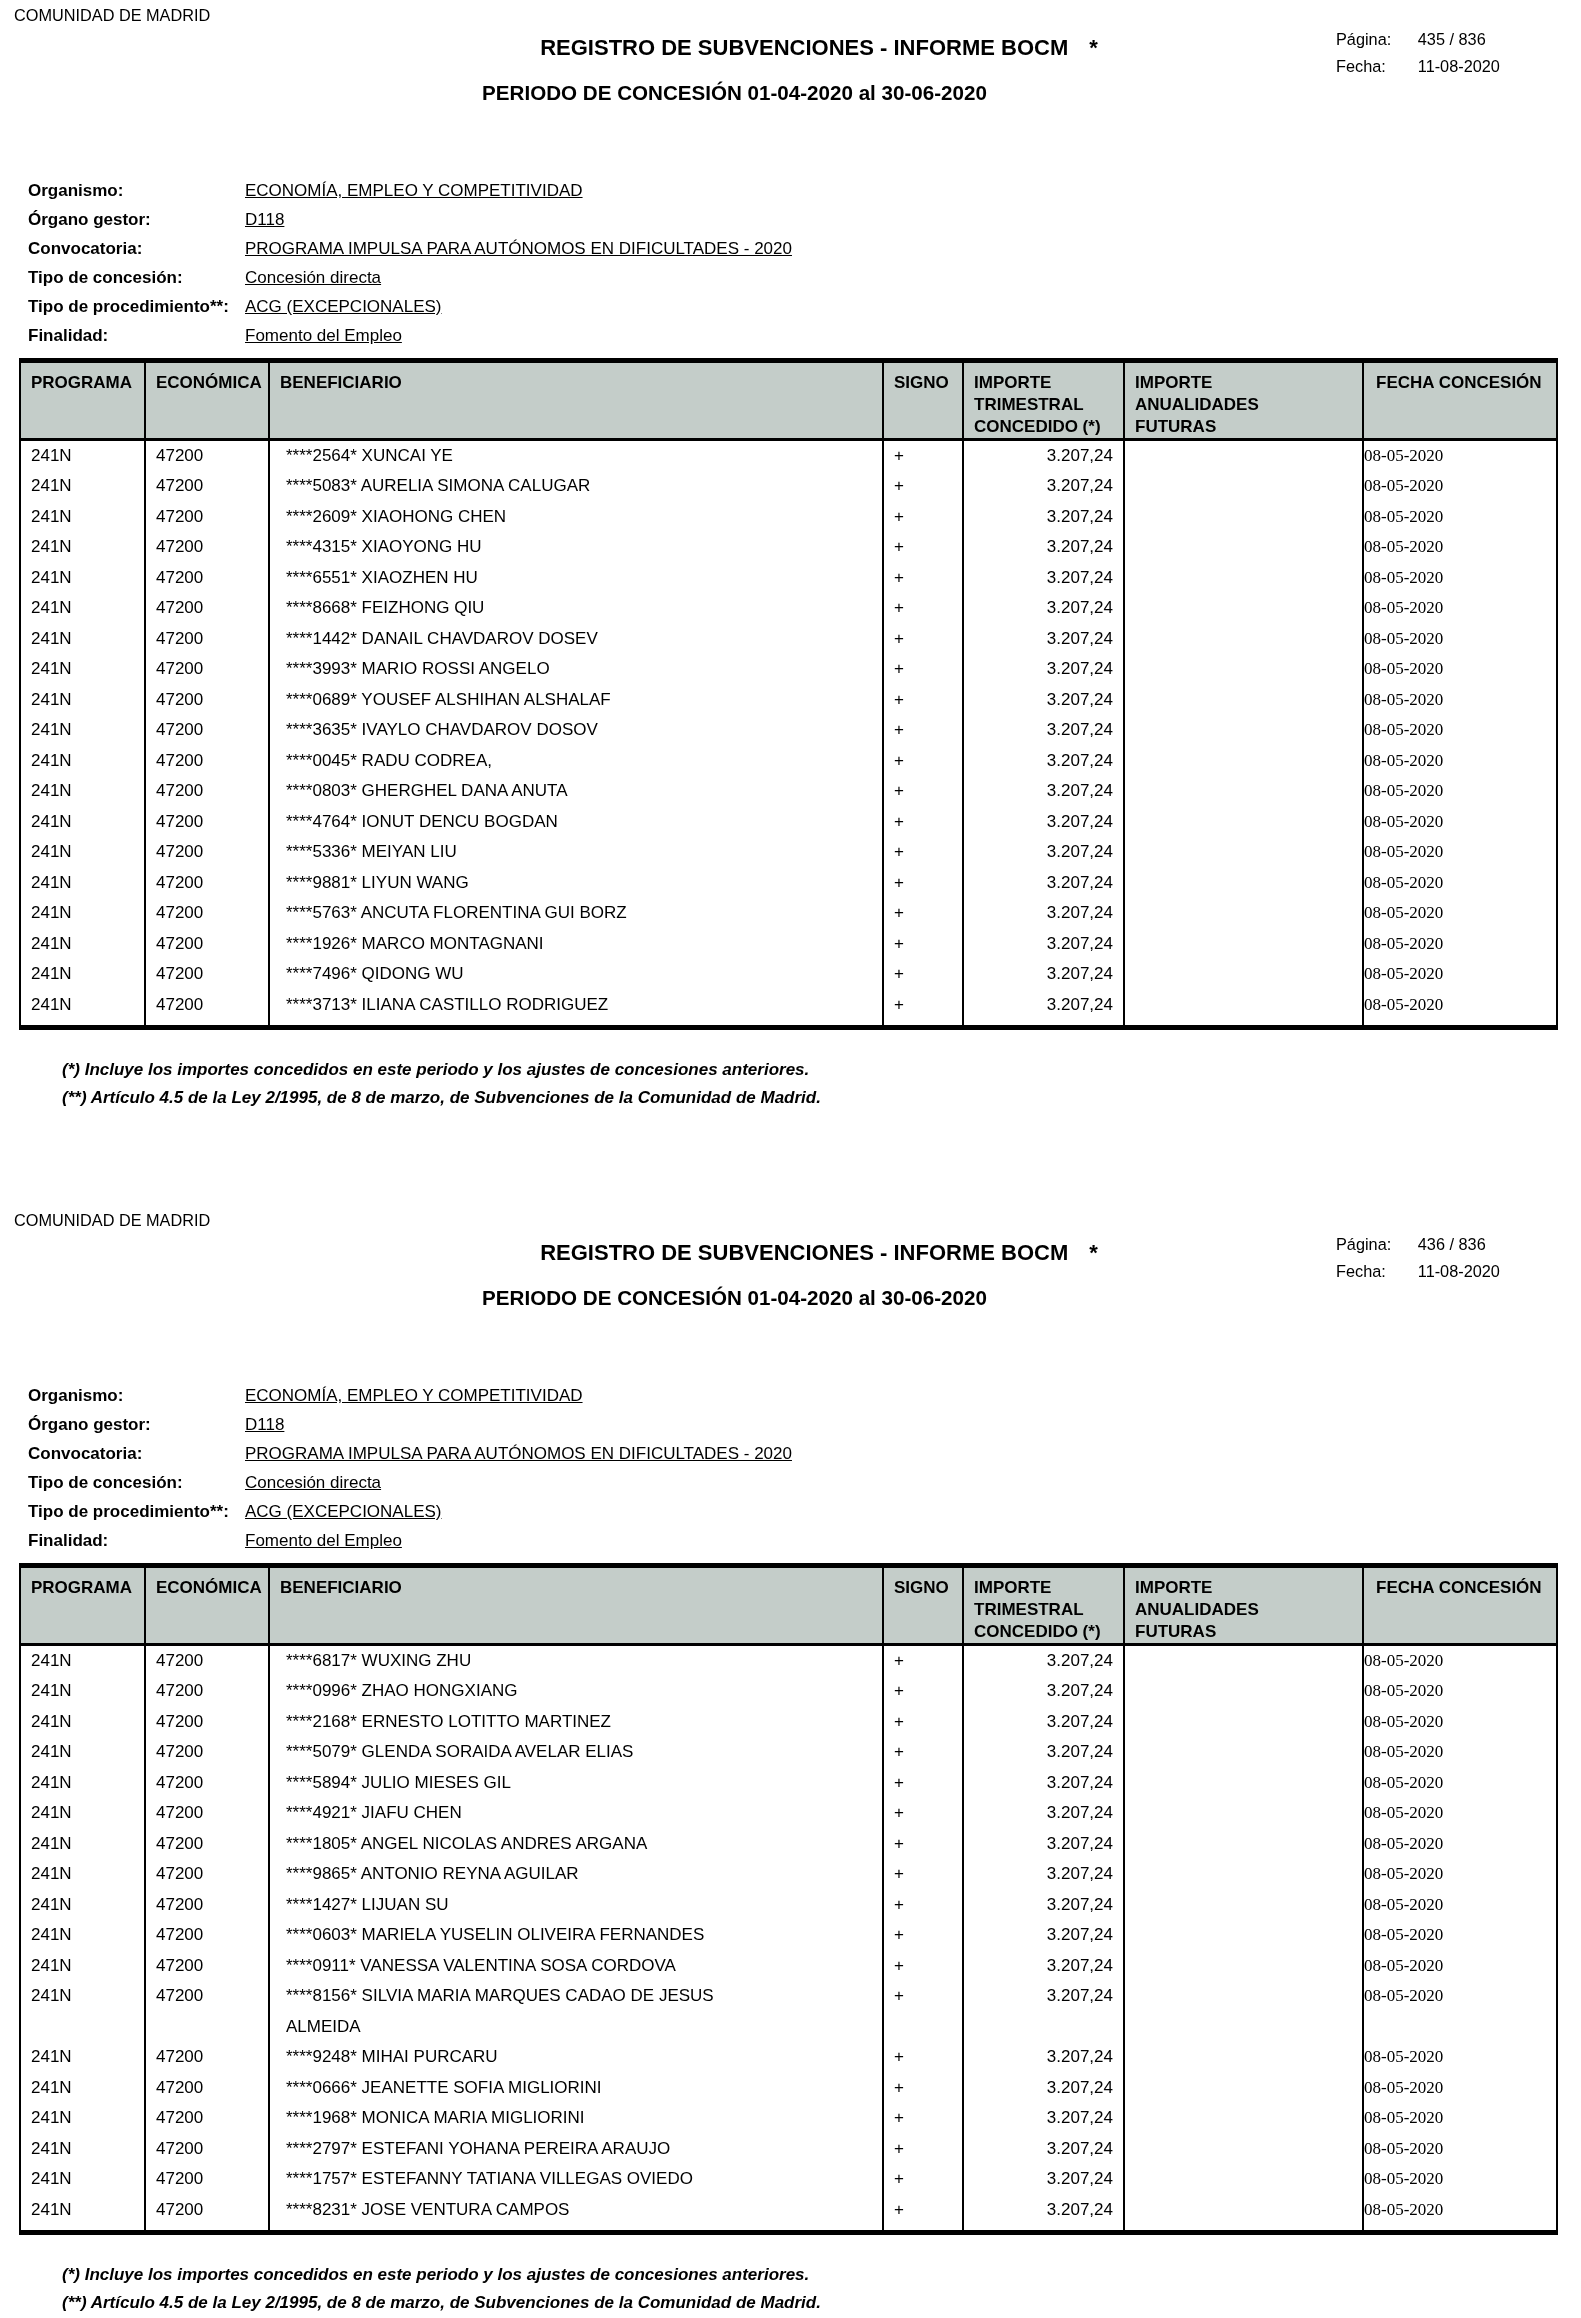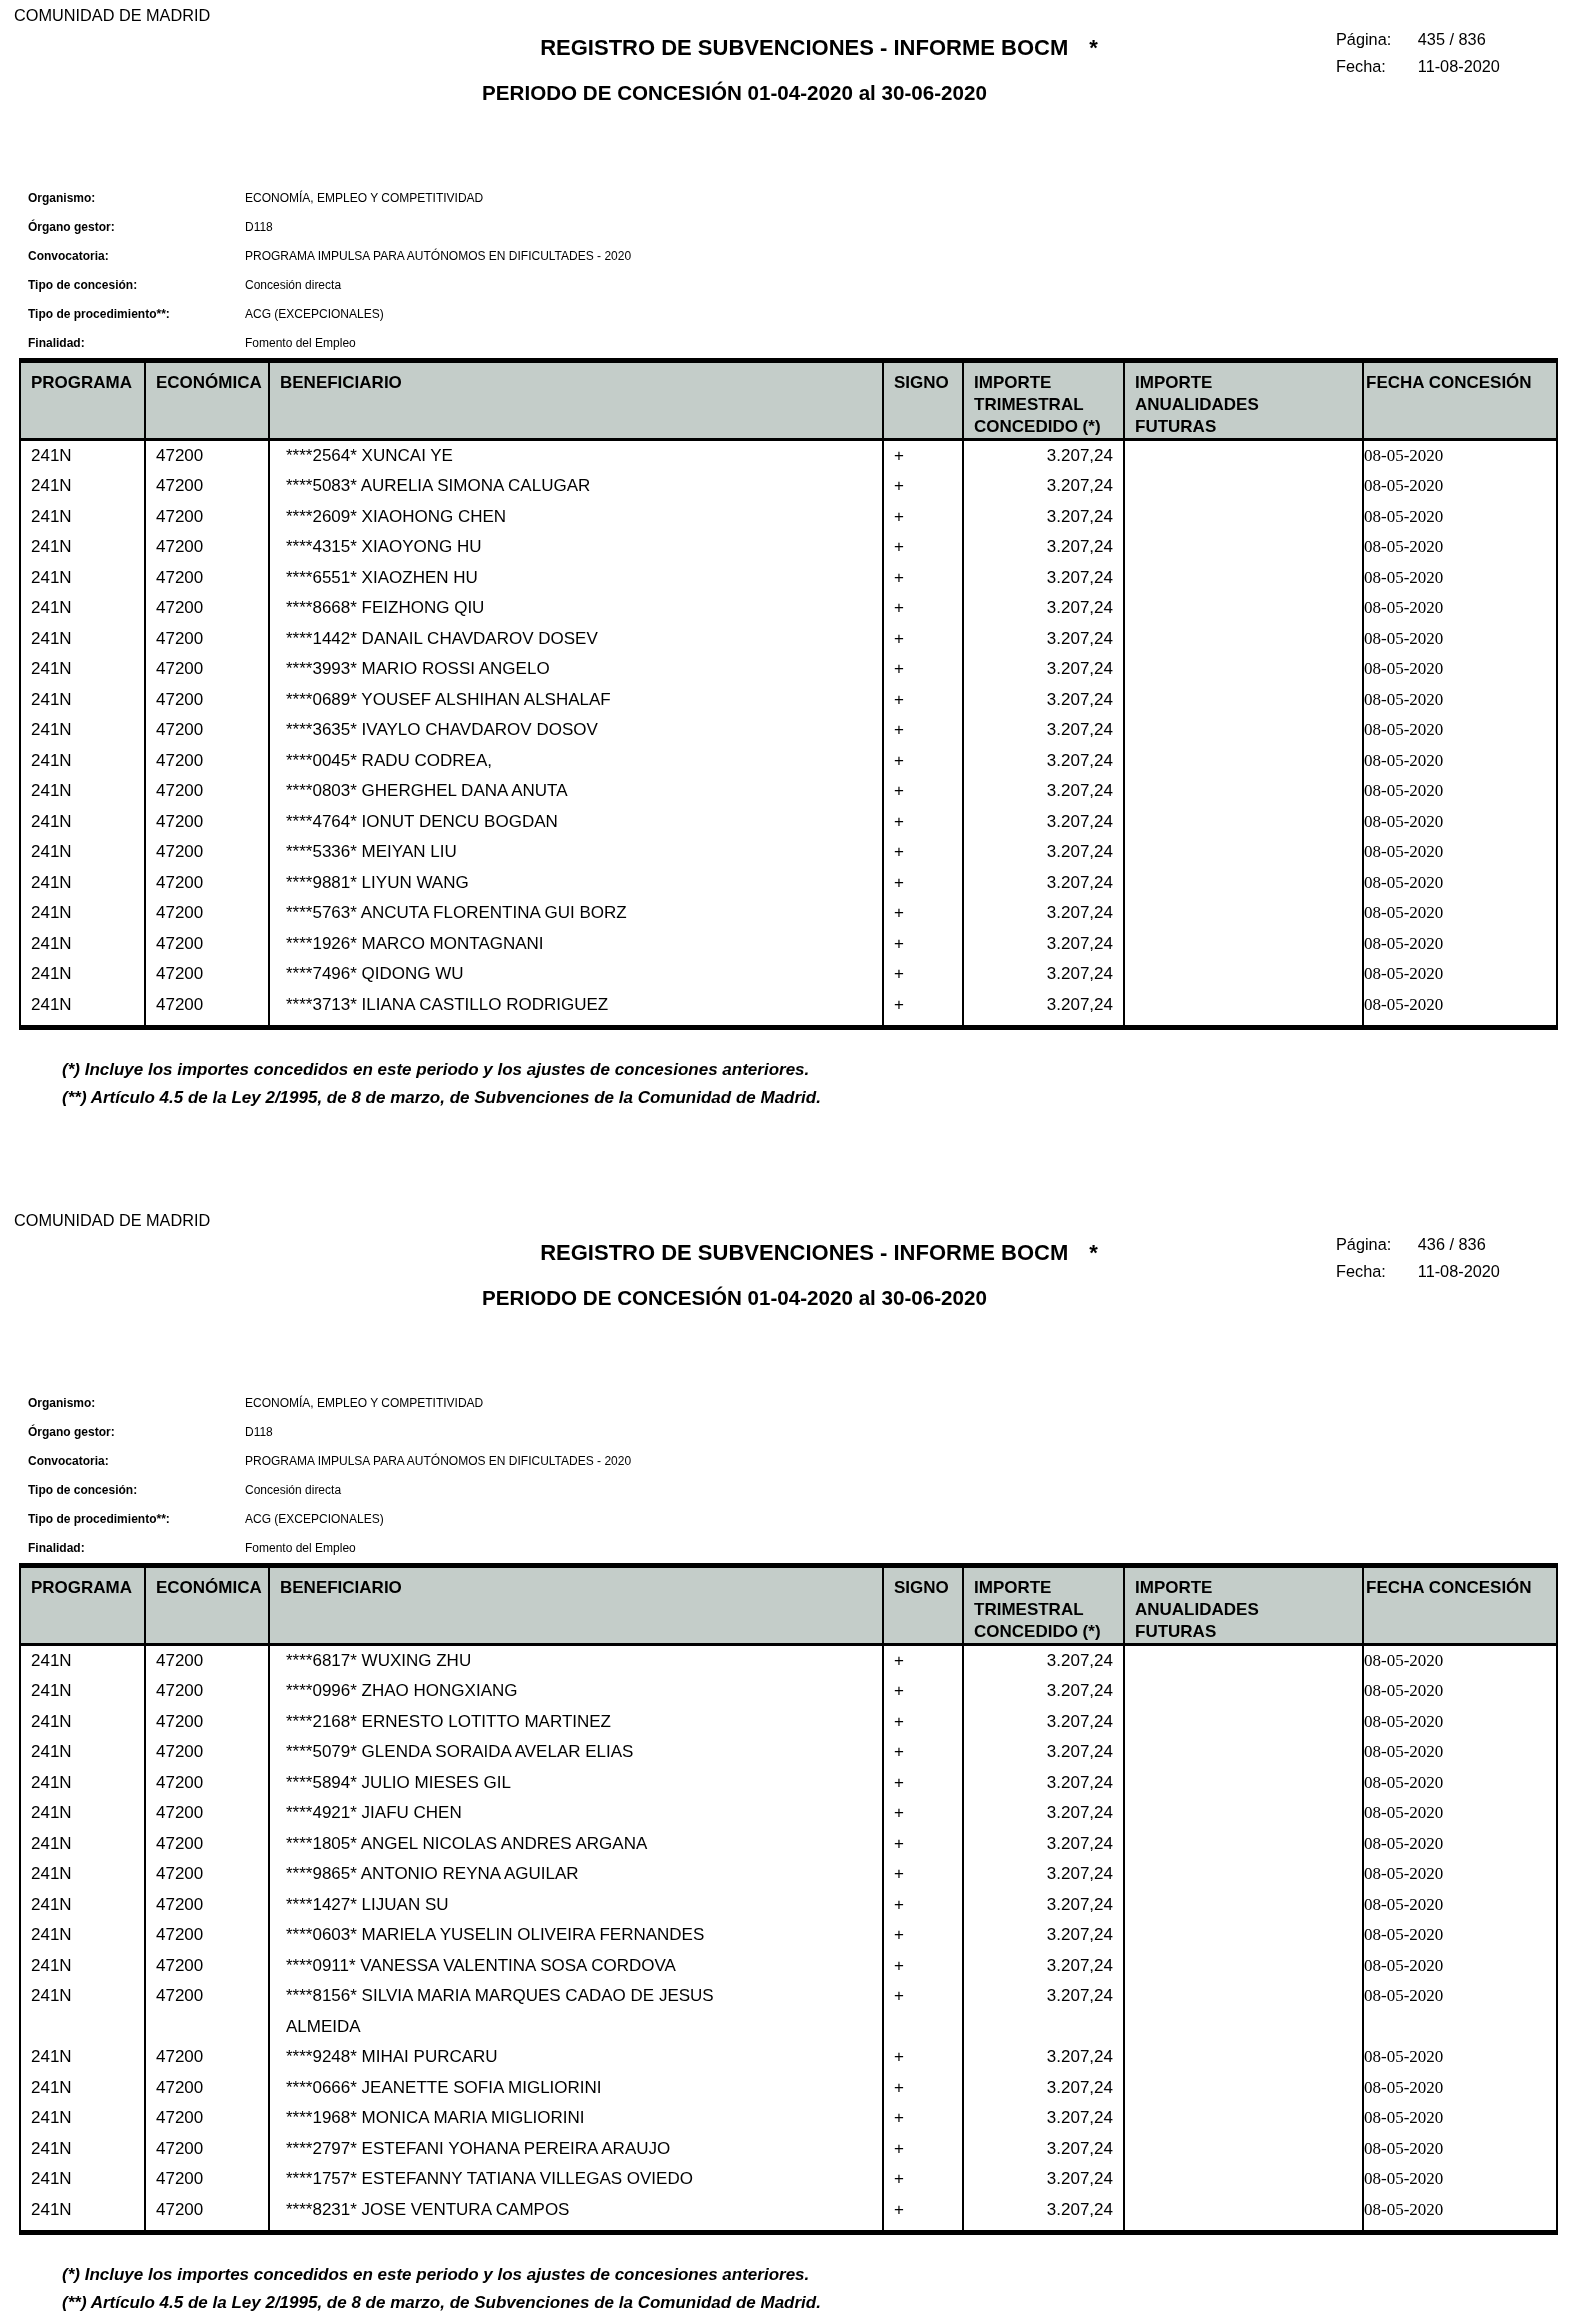--- a/index.html
+++ b/index.html
@@ -18,41 +18,41 @@
   }
   .doc-title{
     position:absolute;left:0;top:34px;width:1582px;
     text-align:center;font-weight:bold;font-size:22px;line-height:28px;margin-left:28px;
   }
   .doc-title .star{display:inline-block;margin-left:21px;}
   .doc-subtitle{
     position:absolute;left:0;top:79px;width:1469px;
     text-align:center;font-weight:bold;font-size:20.6px;line-height:27px;
   }
-  .meta{position:absolute;left:28px;top:184px;font-size:12px;}
+  .meta{position:absolute;left:28px;top:176px;font-size:17px;text-decoration:underline;}
   .meta-row{line-height:29px;white-space:nowrap;}
   .meta-label{font-weight:bold;display:inline-block;width:217px;}
   .gtable{
     position:absolute;left:19px;top:358px;width:1537px;
     border-collapse:collapse;table-layout:fixed;
     border:2.1px solid #000;border-top-width:5px;border-bottom-width:5px;
   }
   .gtable th,.gtable td{
     border-left:2.1px solid #000;border-right:2.1px solid #000;
     box-sizing:border-box;overflow:hidden;
   }
   .gtable thead th{
     background:var(--header-bg,#c4cdc9);
     border-bottom:3.5px solid #000;
     height:66px;vertical-align:top;text-align:left;
     font-size:17px;font-weight:bold;line-height:22px;
     padding:8.5px 5.7px 0 10px;
   }
   .gtable thead th span{display:block;}
-  .gtable thead th.h-fecha{padding-left:2px;}
+  .gtable thead th.h-fecha{padding-left:12px;}
   .gtable tbody td{
     font-size:17px;line-height:30.5px;vertical-align:top;
     padding:0 5.7px 0 10px;white-space:pre-wrap;
   }
   .gtable td.c-benef{padding-left:16px;}
   .gtable td.c-signo{padding-left:10px;}
   .gtable td.c-imp{text-align:right;padding-right:10px;margin-left:24px;}
   .gtable td.c-fecha{padding-left:0;font-family:Liberation Serif, serif;}
   .gtable tfoot td{height:7px;}
   .footnotes{

